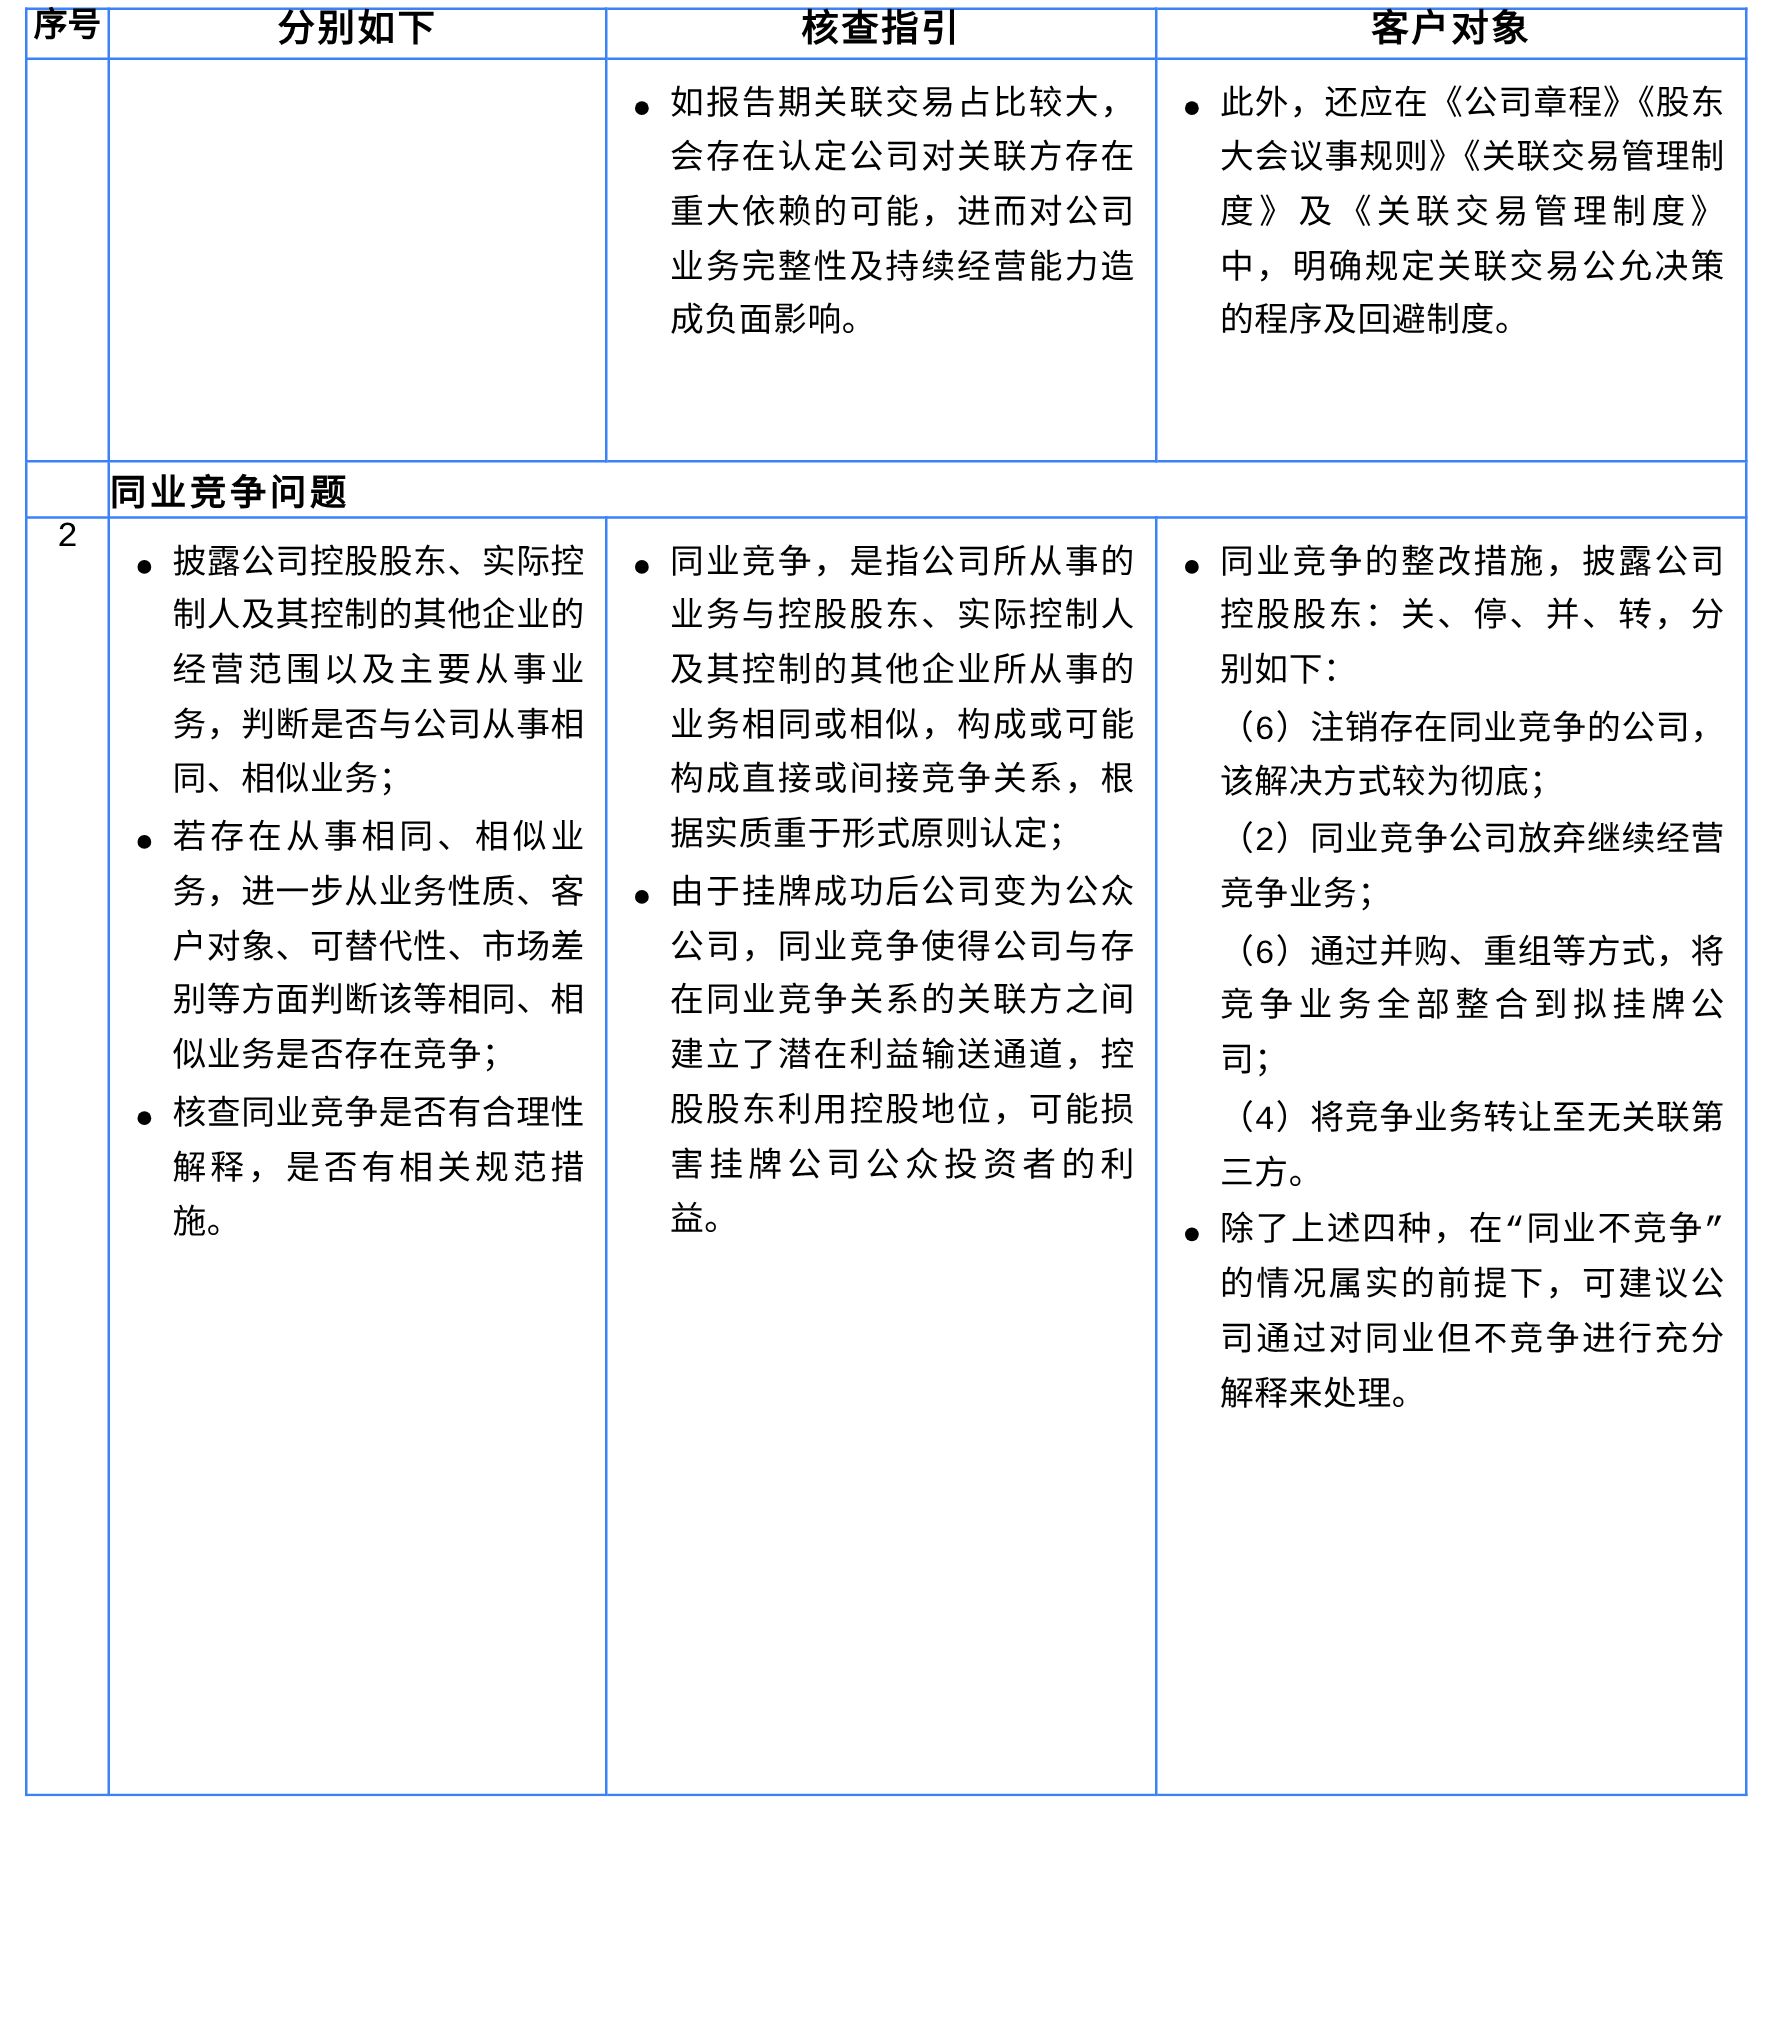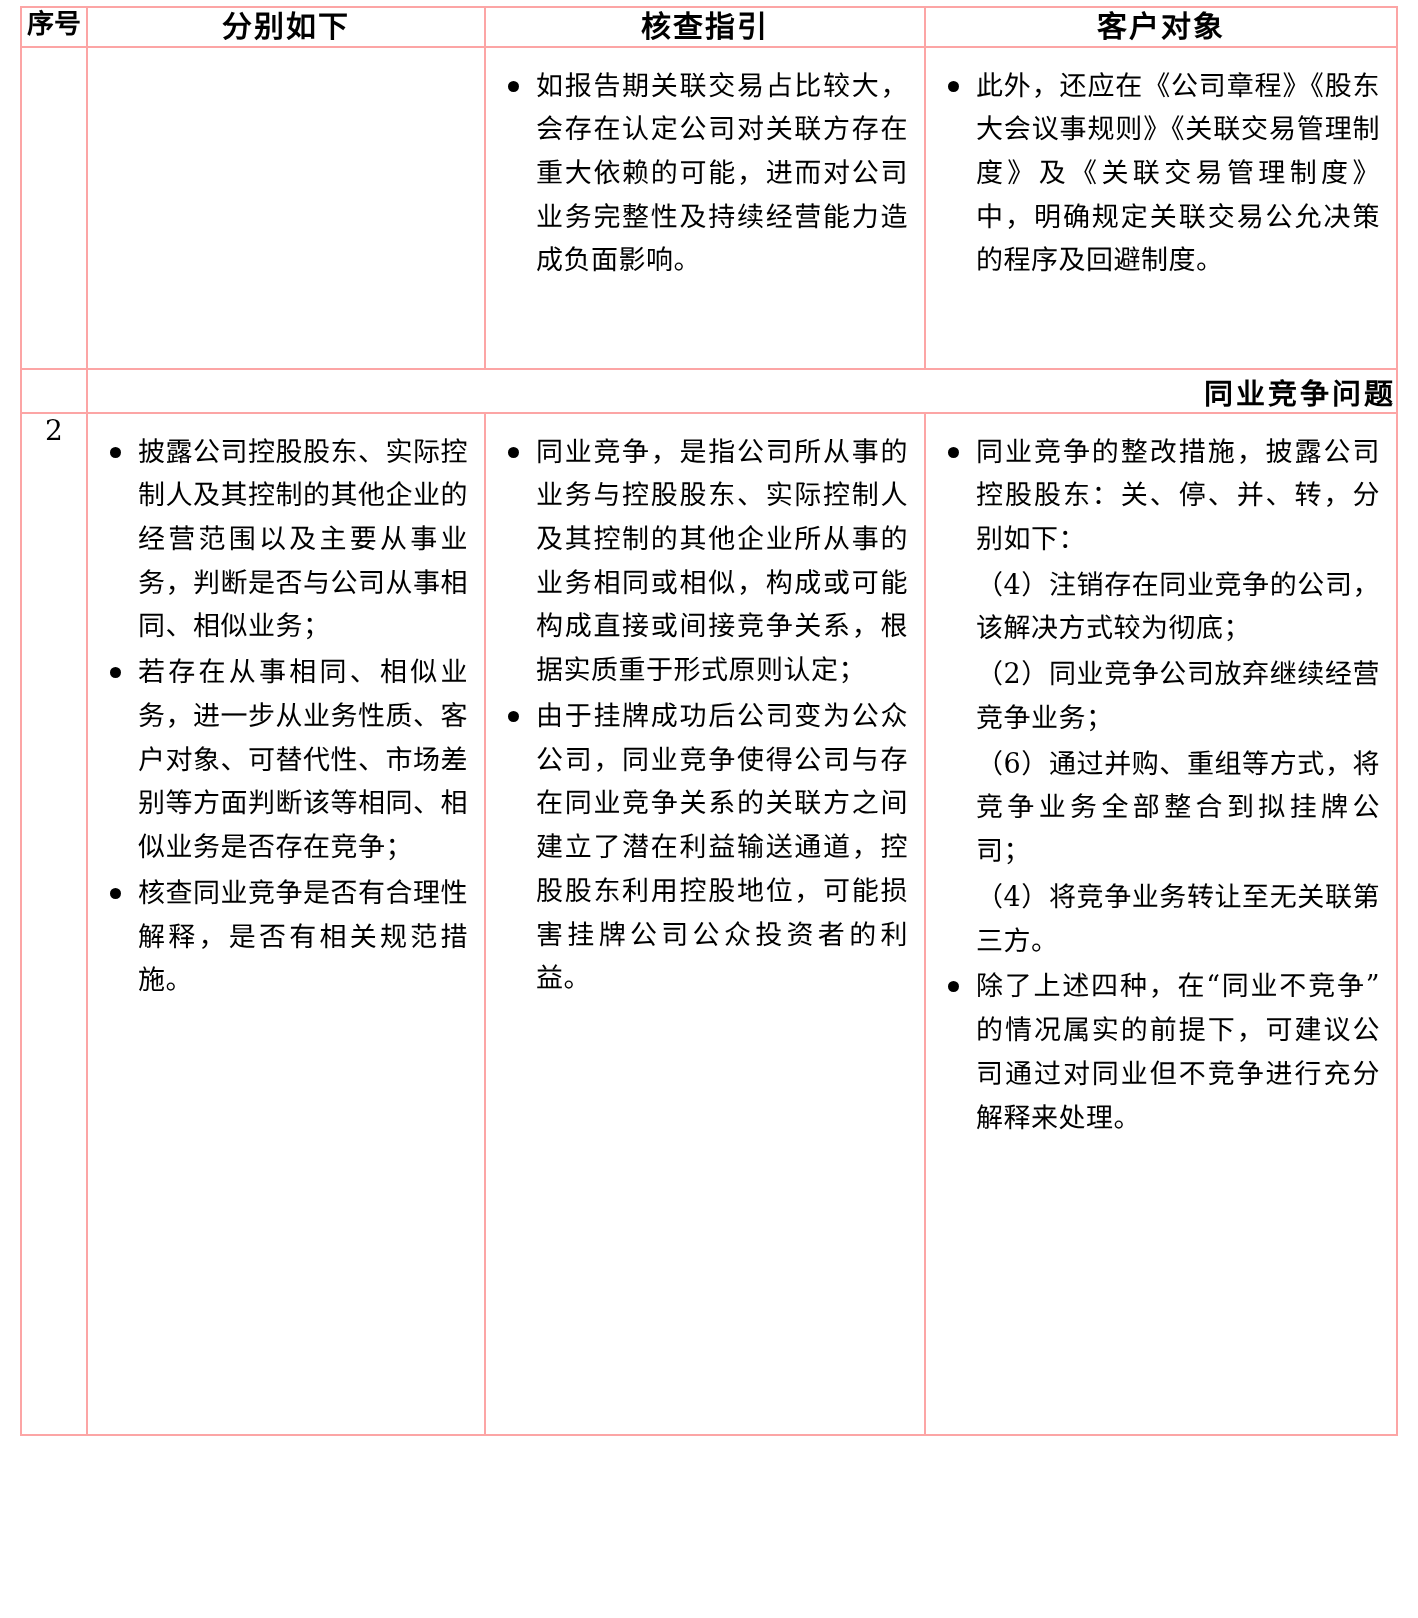--- a/index.html
+++ b/index.html
@@ -17,23 +17,24 @@
     box-sizing: border-box;
     padding: 0;
   }
   table.doc-table {
     border-collapse: collapse;
     width: 1376px;
     margin: 6px 20px 0 20px;
     table-layout: fixed;
   }
   table.doc-table td {
-    border: 2px solid #fca5a5;
+    border: 2px solid #3b82f6;
     vertical-align: top;
     padding: 0;
+    font-family: Liberation Mono, monospace;
   }
   
   col.c-seq   { width: 66px; }
   col.c-guide { width: 398px; }
   col.c-legal { width: 440px; }
   col.c-advice{ width: 472px; }
 
   .hdr-cell {
     text-align: center;
     vertical-align: middle;
@@ -42,21 +43,21 @@
     letter-spacing: 2px;
     padding: 12px 4px;
     line-height: 1.25;
   }
   .hdr-seq {
     font-size: 27px;
     line-height: 1.18;
     letter-spacing: 0;
   }
   .section-cell {
-    text-align: right;
+    text-align: left;
     vertical-align: middle;
     font-size: 29px;
     font-weight: bold;
     letter-spacing: 3px;
     padding: 14px 4px;
   }
   .seq-cell {
     text-align: center;
     vertical-align: middle;
     font-size: 28px;
@@ -149,21 +150,21 @@
         </td>
         <td class="cell-body">
           <ul class="bullets">
             <li>同业竞争，是指公司所从事的业务与控股股东、实际控制人及其控制的其他企业所从事的业务相同或相似，构成或可能构成直接或间接竞争关系，根据实质重于形式原则认定；</li>
             <li>由于挂牌成功后公司变为公众公司，同业竞争使得公司与存在同业竞争关系的关联方之间建立了潜在利益输送通道，控股股东利用控股地位，可能损害挂牌公司公众投资者的利益。</li>
           </ul>
         </td>
         <td class="cell-body">
           <ul class="bullets">
             <li>同业竞争的整改措施，披露公司控股股东：关、停、并、转，分别如下：</li>
-            <li class="no-bullet">（4）注销存在同业竞争的公司，该解决方式较为彻底；</li>
+            <li class="no-bullet">（6）注销存在同业竞争的公司，该解决方式较为彻底；</li>
             <li class="no-bullet">（2）同业竞争公司放弃继续经营竞争业务；</li>
             <li class="no-bullet">（6）通过并购、重组等方式，将竞争业务全部整合到拟挂牌公司；</li>
             <li class="no-bullet">（4）将竞争业务转让至无关联第三方。</li>
             <li>除了上述四种，在“同业不竞争”的情况属实的前提下，可建议公司通过对同业但不竞争进行充分解释来处理。</li>
           </ul>
         </td>
       </tr>
     </tbody>
   </table>
 </div>

